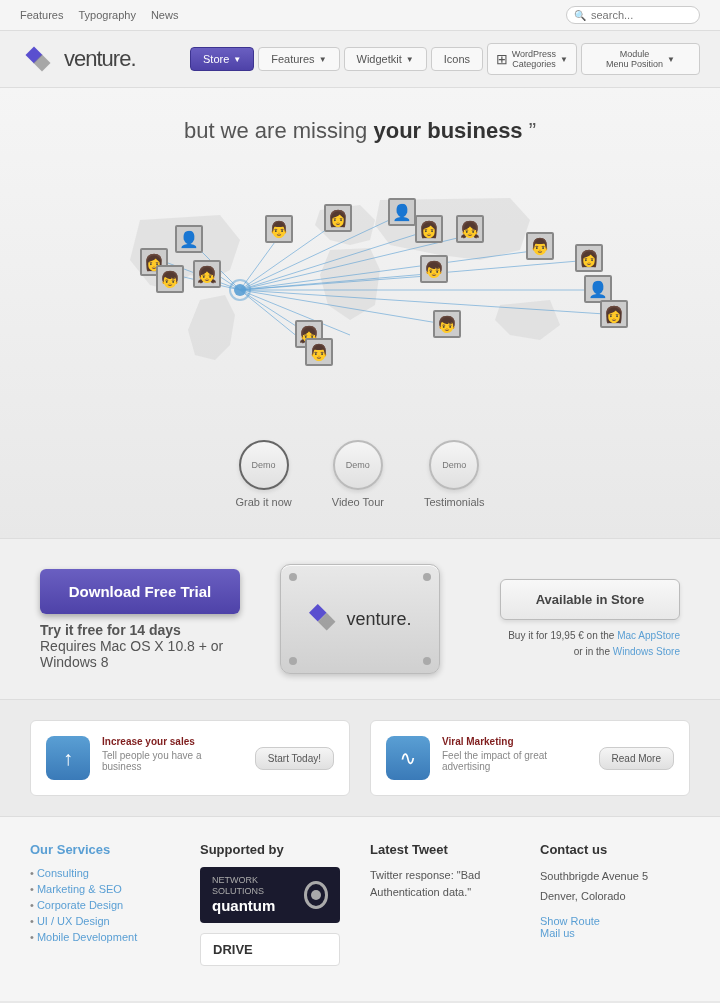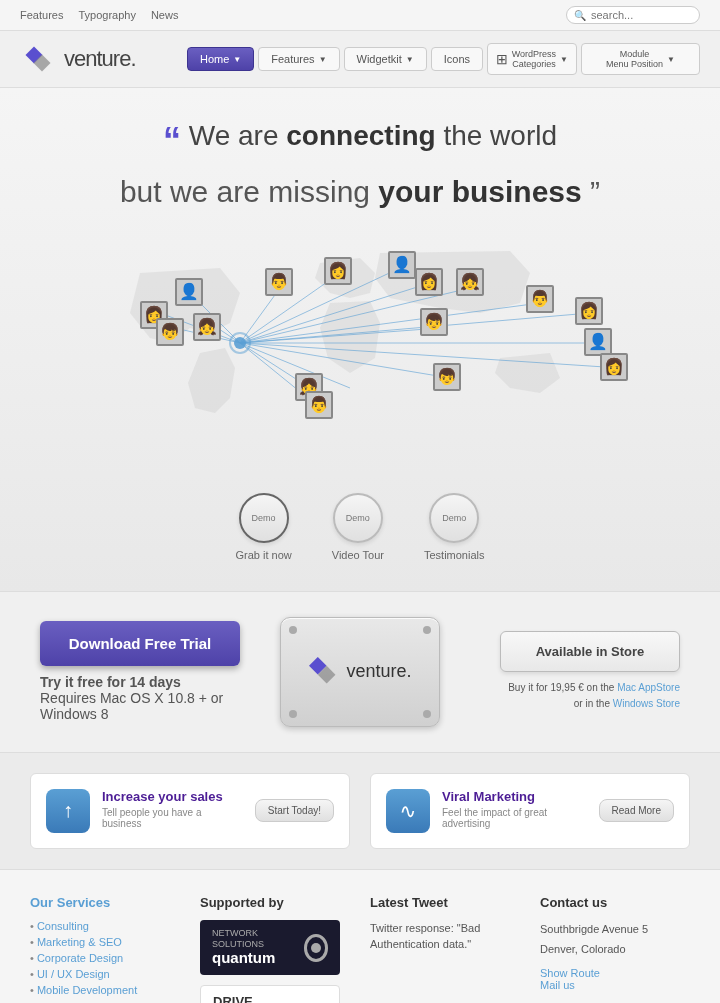--- a/index.html
+++ b/index.html
@@ -21,21 +21,21 @@
     .main-nav { display: flex; gap: 4px; align-items: center; }
     .nav-btn { padding: 5px 12px; border-radius: 4px; border: 1px solid #ccc; background: #f8f8f8; color: #555; font-size: 11px; cursor: pointer; display: flex; align-items: center; gap: 4px; }
     .nav-btn.active { background: linear-gradient(180deg, #6a5fc1 0%, #4e42a8 100%); color: #fff; border-color: #3d3490; }
     .nav-btn .arrow { font-size: 8px; }
 
     
     .hero { background: linear-gradient(180deg, #f5f5f5 0%, #e8e8e8 100%); padding: 30px 20px 20px; text-align: center; position: relative; overflow: hidden; }
     .hero-quote { font-size: 28px; color: #444; line-height: 1.3; margin-bottom: 10px; }
     .hero-quote .quote-mark { color: #5a4fcf; font-size: 36px; font-weight: bold; vertical-align: top; }
     .hero-quote strong { color: #333; font-weight: 800; }
-    .hero-subtitle { font-size: 30px; color: #555; margin-bottom: 4px; }
+    .hero-subtitle { font-size: 22px; color: #555; margin-bottom: 16px; }
     .hero-subtitle strong { color: #333; font-weight: 700; }
 
     
     .world-map-container { position: relative; width: 560px; margin: 0 auto; height: 260px; }
 
     
     .demo-tabs { display: flex; justify-content: center; gap: 40px; padding: 20px 0 10px; }
     .demo-tab { text-align: center; cursor: pointer; }
     .demo-tab-circle { width: 50px; height: 50px; border-radius: 50%; border: 2px solid #bbb; background: linear-gradient(180deg, #f5f5f5, #e0e0e0); display: flex; align-items: center; justify-content: center; margin: 0 auto 6px; font-size: 9px; color: #777; box-shadow: 0 2px 4px rgba(0,0,0,0.1); }
     .demo-tab-circle.active { border-color: #666; }
@@ -59,21 +59,21 @@
     .cta-right { flex: 1; display: flex; flex-direction: column; align-items: flex-end; }
     .available-btn { background: linear-gradient(180deg, #f8f8f8 0%, #e8e8e8 100%); border: 1px solid #bbb; border-radius: 6px; padding: 12px 28px; font-size: 13px; font-weight: bold; color: #444; cursor: pointer; width: 180px; text-align: center; box-shadow: 0 2px 4px rgba(0,0,0,0.1); }
     .store-links { font-size: 10px; color: #555; margin-top: 8px; text-align: right; line-height: 1.6; }
     .store-links a { color: #5a9fd4; text-decoration: none; }
 
     
     .features-section { padding: 20px 30px; display: flex; gap: 20px; background: #ebebeb; }
     .feature-card { flex: 1; background: #fff; border: 1px solid #ddd; border-radius: 6px; padding: 15px; display: flex; align-items: flex-start; gap: 12px; }
     .feature-icon-box { width: 44px; height: 44px; border-radius: 8px; background: linear-gradient(180deg, #5a9fd4 0%, #3a7ab8 100%); display: flex; align-items: center; justify-content: center; color: #fff; font-size: 20px; flex-shrink: 0; }
     .feature-content { flex: 1; }
-    .feature-title { font-size: 13px; font-weight: bold; color: #4c1d95; margin-bottom: 3px; }
+    .feature-title { font-size: 10px; font-weight: bold; color: #7f1d1d; margin-bottom: 3px; }
     .feature-desc { font-size: 10px; color: #888; }
     .feature-btn { background: linear-gradient(180deg, #f5f5f5, #e0e0e0); border: 1px solid #ccc; border-radius: 8px; padding: 5px 12px; font-size: 10px; color: #555; cursor: pointer; white-space: nowrap; align-self: center; }
 
     
     .footer-content { background: #f5f5f5; padding: 25px 30px; display: flex; gap: 20px; border-top: 1px solid #ddd; }
     .footer-col { flex: 1; }
     .footer-col-title { font-size: 13px; font-weight: bold; color: #333; margin-bottom: 10px; }
     .footer-col-title.blue { color: #5a9fd4; }
     .footer-links { list-style: none; }
     .footer-links li { margin-bottom: 4px; font-size: 11px; }
@@ -110,21 +110,21 @@
 <div class="main-header">
   <div class="logo">
     <svg class="logo-diamond" viewBox="0 0 36 36">
       <rect x="8" y="8" width="12" height="12" fill="#5a4fcf" transform="rotate(45 14 14)"></rect>
       <rect x="16" y="16" width="12" height="12" fill="#888" transform="rotate(45 22 22)" opacity="0.7"></rect>
     </svg>
     <span class="logo-text">venture.</span>
   </div>
   <div class="main-nav">
     <button class="nav-btn active">
-      <span>Home</span>
+      <span>Store</span>
       <span class="arrow">▼</span>
     </button>
     <button class="nav-btn">
       <span>Features</span>
       <span class="arrow">▼</span>
     </button>
     <button class="nav-btn">
       <span>Widgetkit</span>
       <span class="arrow">▼</span>
     </button>
@@ -137,24 +137,20 @@
       <span class="arrow">▼</span>
     </button>
     <button class="nav-btn" style="font-size:9px; padding:5px 24px;">
       <span>Module<br>Menu Position</span>
       <span class="arrow">▼</span>
     </button>
   </div>
 </div>
 
 <div class="hero">
-  <div class="hero-quote">
-    <span class="quote-mark">“</span>
-    <span>We are </span><strong>connecting</strong><span> the world</span>
-  </div>
   <div class="hero-subtitle">
     <span>but we are missing </span><strong>your business</strong>
     <span class="quote-mark quote-mark-end">”</span>
   </div>
 
   <div class="world-map-container">
 
     <svg class="map-svg-bg" viewBox="0 0 560 260" xmlns="http://www.w3.org/2000/svg">
 
       <path d="M60,60 L140,55 L160,80 L150,110 L130,120 L110,115 L90,130 L70,125 L50,100 Z" fill="#ccc" opacity="0.4"></path>

